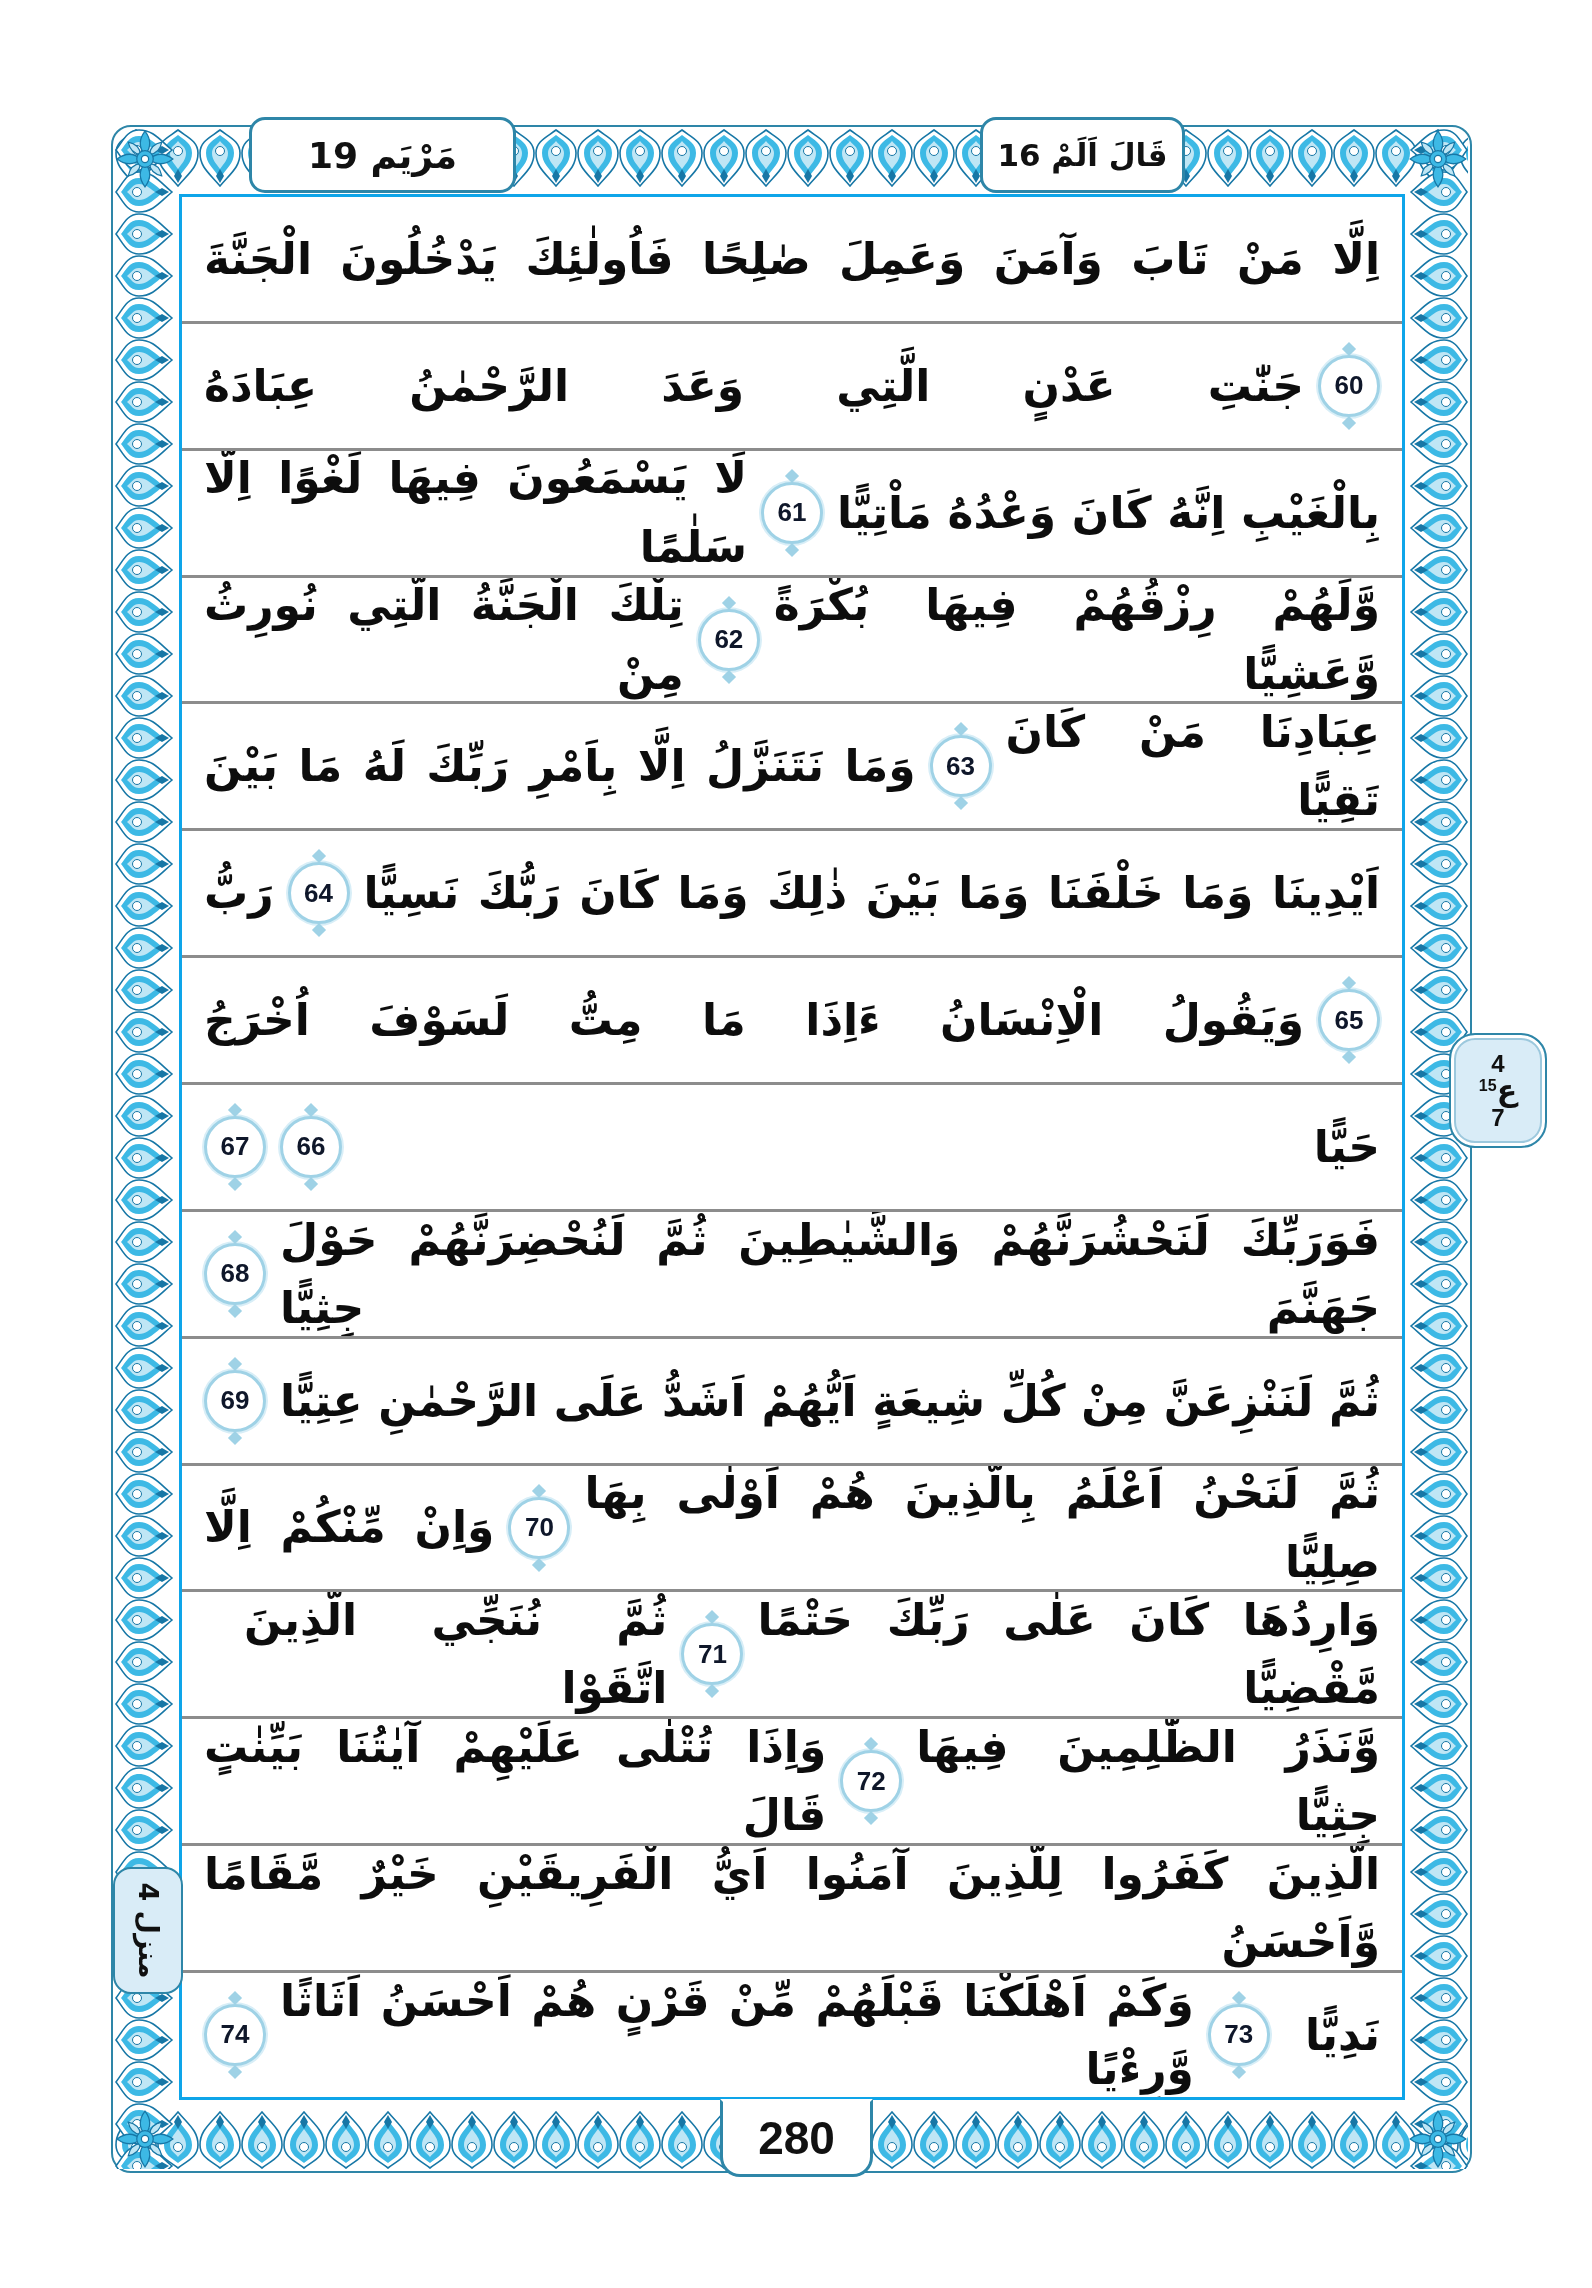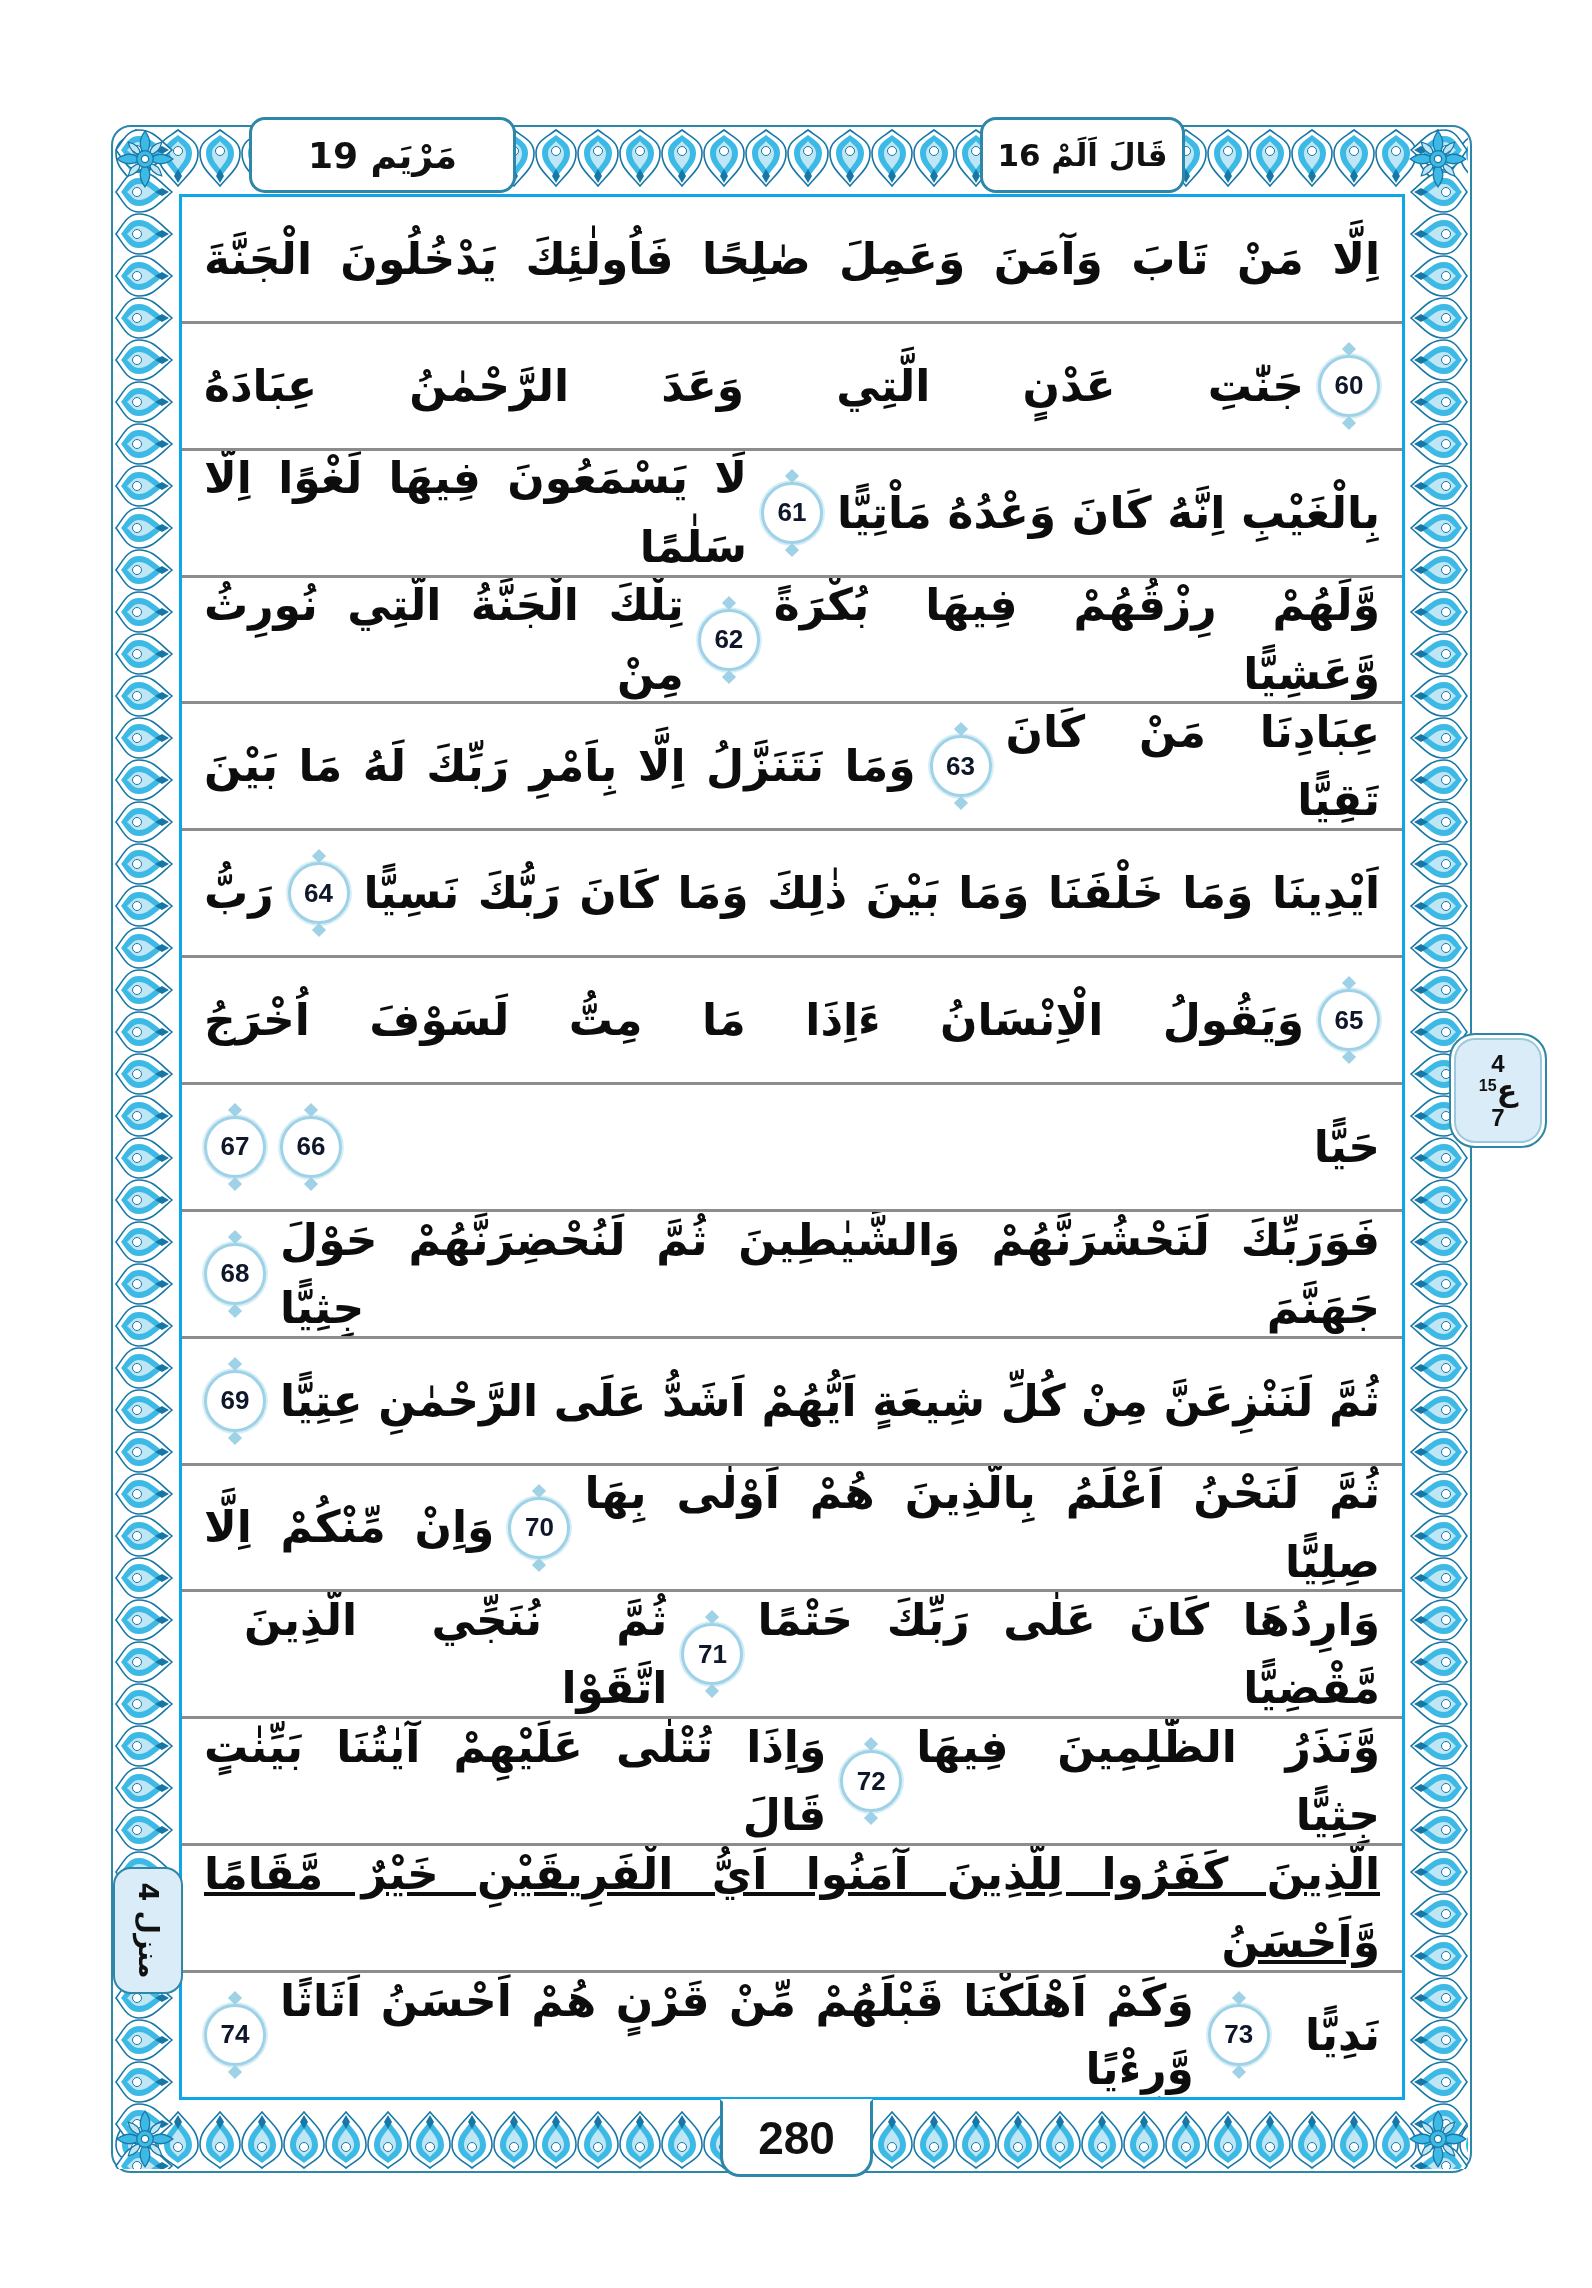--- a/index.html
+++ b/index.html
@@ -1567,21 +1567,21 @@
         <span class="seg" style="flex-grow: 34; flex-basis: 0px; margin-left: 40px;">ثُمَّ نُنَجِّي الَّذِينَ اتَّقَوْا</span>
       </div>
       <div class="line">
         <span class="seg" style="flex-grow: 38; flex-basis: 0px;">وَّنَذَرُ الظّٰلِمِينَ فِيهَا جِثِيًّا</span>
         <span class="medallion">
           <span class="mnum">72</span>
         </span>
         <span class="seg" style="flex-grow: 51; flex-basis: 0px;">وَاِذَا تُتْلٰى عَلَيْهِمْ آيٰتُنَا بَيِّنٰتٍ قَالَ</span>
       </div>
       <div class="line">
-        <span class="seg" style="flex-grow: 87; flex-basis: 0px; text-decoration: underline;">الَّذِينَ كَفَرُوا لِلَّذِينَ آمَنُوا اَيُّ الْفَرِيقَيْنِ خَيْرٌ مَّقَامًا وَّاَحْسَنُ</span>
+        <span class="seg" style="flex-grow: 87; flex-basis: 0px;">الَّذِينَ كَفَرُوا لِلَّذِينَ آمَنُوا اَيُّ الْفَرِيقَيْنِ خَيْرٌ مَّقَامًا وَّاَحْسَنُ</span>
       </div>
       <div class="line">
         <span class="seg" style="flex-grow: 8; flex-basis: 0px;">نَدِيًّا</span>
         <span class="medallion">
           <span class="mnum">73</span>
         </span>
         <span class="seg" style="flex-grow: 76; flex-basis: 0px;">وَكَمْ اَهْلَكْنَا قَبْلَهُمْ مِّنْ قَرْنٍ هُمْ اَحْسَنُ اَثَاثًا وَّرِءْيًا</span>
         <span class="medallion">
           <span class="mnum">74</span>
         </span>

